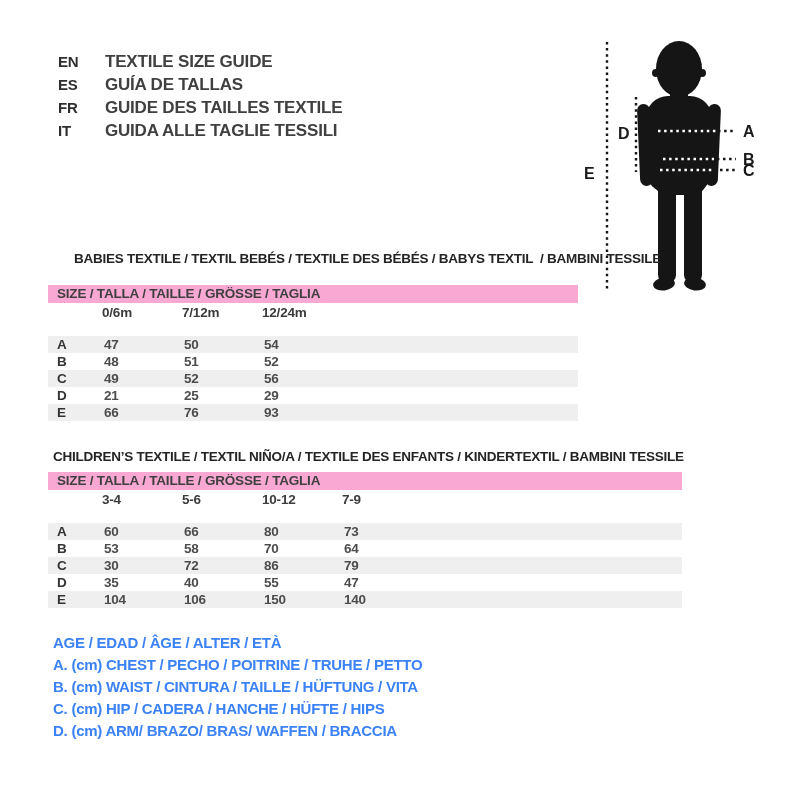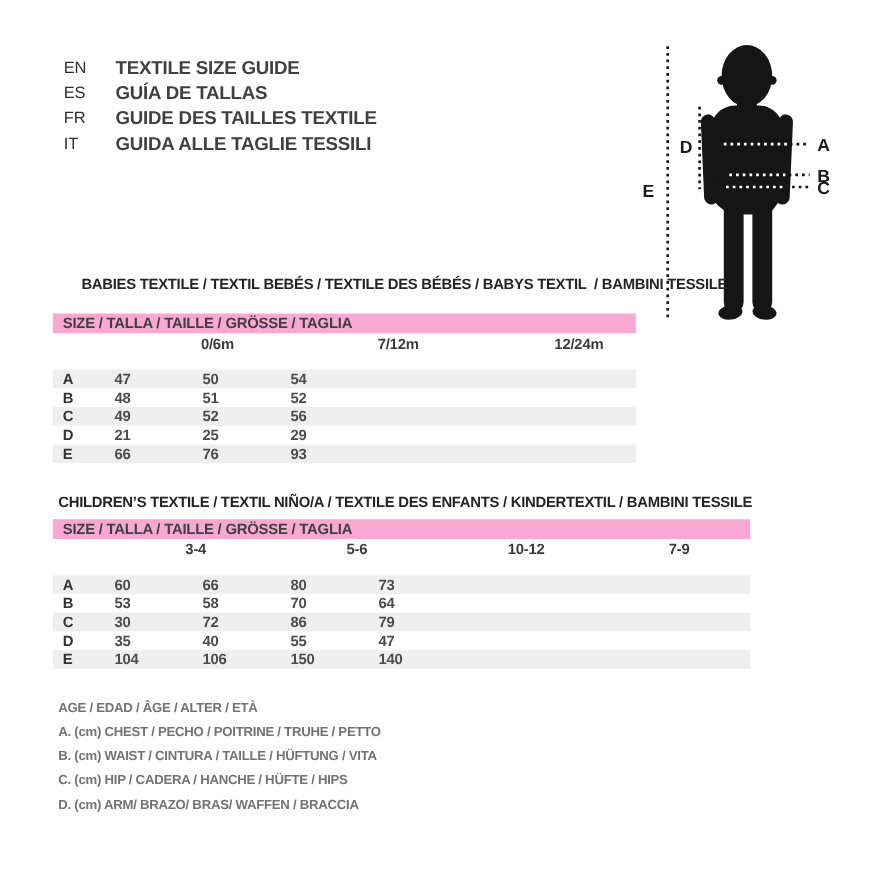--- a/index.html
+++ b/index.html
@@ -3,38 +3,38 @@
 <meta charset="utf-8">
 <style>
   html,body{margin:0;padding:0;background:#fff;}
   .canvas{
     position:relative;width:800px;height:800px;background:#ffffff;overflow:hidden;
     font-family:"Liberation Sans","DejaVu Sans",sans-serif;color:#2e2e2e;
   }
   
   .lang-list{position:absolute;left:58px;top:50px;}
   .lang-row{display:flex;height:23px;align-items:center;}
-  .lang-code{width:47px;font-size:15px;font-weight:400;letter-spacing:-0.2px;color:#2e2e2e;}
+  .lang-code{width:47px;font-size:15px;font-weight:700;letter-spacing:-0.2px;color:#2e2e2e;}
   .lang-label{font-size:17px;font-weight:700;letter-spacing:-0.2px;color:#404040;white-space:pre;}
   
   .figure{position:absolute;left:578px;top:15px;width:215px;height:290px;}
   .fig-label text{font-size:16px;font-weight:700;fill:#1a1a1a;font-family:"Liberation Sans","DejaVu Sans",sans-serif;}
   
   .section-heading{position:absolute;left:53px;font-size:13.5px;font-weight:700;letter-spacing:-0.25px;color:#242424;white-space:pre;}
   
   .table{position:absolute;left:48px;font-size:13.5px;font-weight:700;letter-spacing:-0.2px;}
   .t-head{height:18px;line-height:18px;background:#f9a8d4;color:#3f3f3f;padding-left:9px;white-space:pre;}
-  .t-age{display:flex;height:33px;line-height:19px;color:#3c3c3c;justify-content:space-between;}
+  .t-age{display:flex;height:33px;line-height:19px;color:#3c3c3c;}
   .t-row{display:flex;height:17px;line-height:17px;}
   .t-row.alt{background:#efefef;}
   .c0{width:48px;padding-left:9px;box-sizing:border-box;color:#333333;}
   .c{width:80px;padding-left:8px;box-sizing:border-box;color:#4c4c4c;}
   .t-age .c{color:#3c3c3c;padding-left:6px;}
   
-  .legend{position:absolute;left:53px;top:632px;font-size:12px;font-weight:700;letter-spacing:-0.25px;color:#737373;}
+  .legend{position:absolute;left:53px;top:632px;font-size:15px;font-weight:700;letter-spacing:-0.25px;color:#3b82f6;}
   .legend-line{height:22px;line-height:22px;white-space:pre;}
 </style>
 </head>
 <body>
 
 <div class="canvas">
 
   <div class="lang-list">
     <div class="lang-row">
       <span class="lang-code">EN</span>

